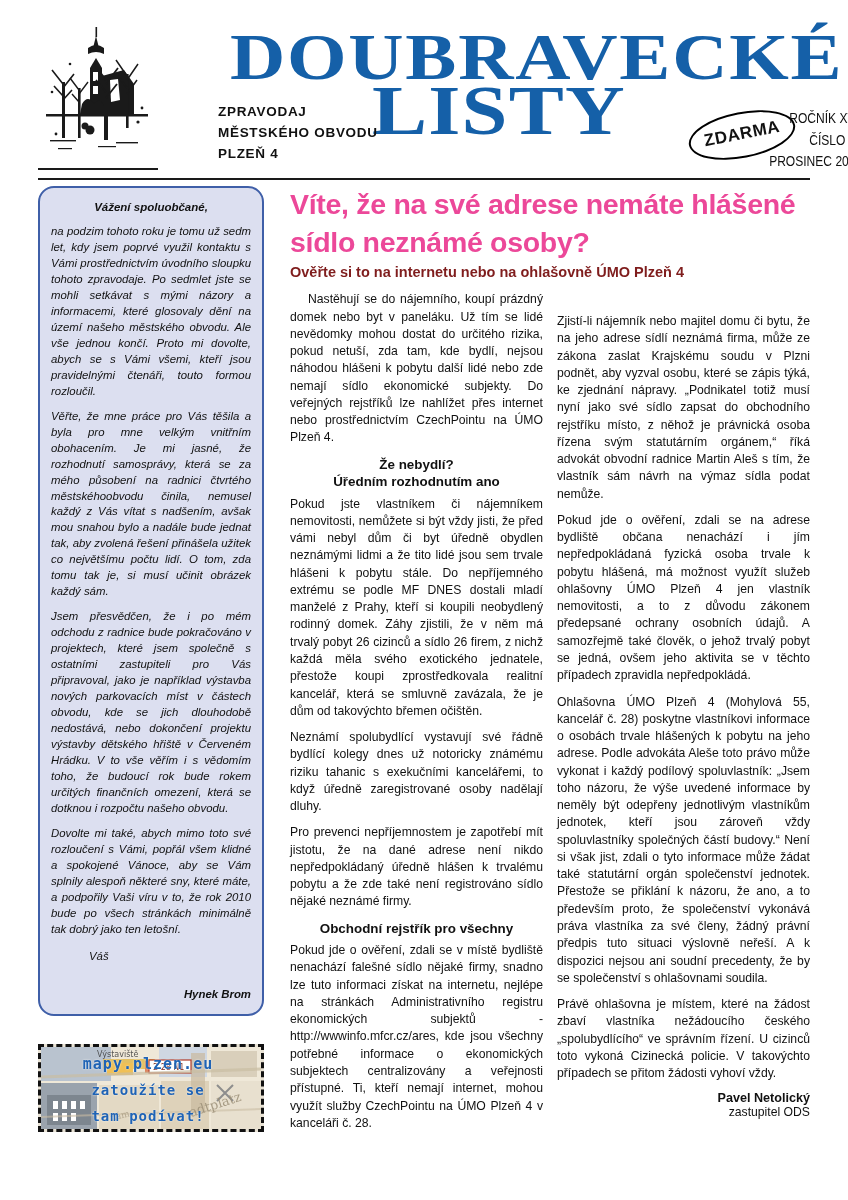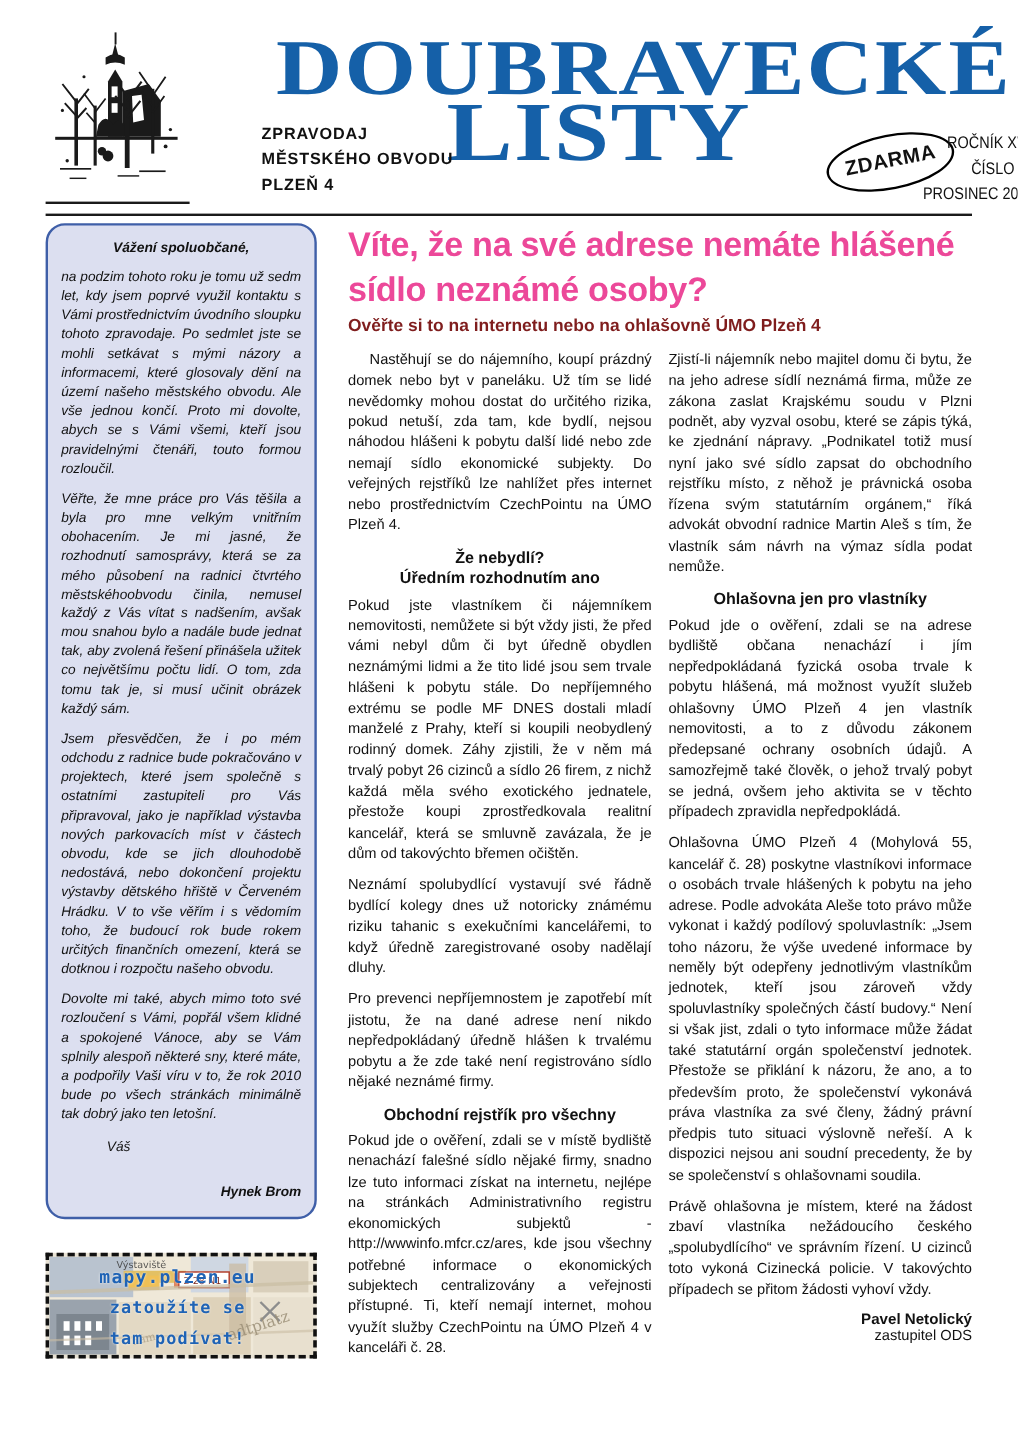--- a/index.html
+++ b/index.html
@@ -199,20 +199,21 @@
   }
   .subhead {
     font-size: 14.5px;
     font-weight: bold;
     line-height: 1.25;
     color: #7f1d1d;
     margin-bottom: 10px;
   }
   .article-cols {
     display: flex;
+    align-items: center;
   }
   .artcol { width: 253px; }
   .artgap { width: 14px; flex: none; }
   .artcol p {
     font-size: 12.2px;
     line-height: 1.415;
     text-align: justify;
     text-justify: inter-word;
     margin-bottom: 9px;
     hyphens: auto;
@@ -384,21 +385,20 @@
           <p>Neznámí spolubydlící vystavují své řádně bydlící kolegy dnes už notoricky známému riziku  tahanic s exekučními kancelářemi, to když úředně zaregistrované osoby nadělají dluhy.</p>
           <p>Pro prevenci nepříjemnostem je zapotřebí mít jistotu,  že na dané adrese není nikdo nepředpokládaný úředně hlášen k trvalému pobytu  a že zde také není registrováno sídlo nějaké neznámé firmy.</p>
           <h3>Obchodní rejstřík  pro všechny</h3>
           <p>Pokud jde o ověření, zdali se v místě bydliště  nenachází falešné sídlo nějaké firmy,  snadno lze tuto informaci získat na internetu,  nejlépe na stránkách Administrativního  registru ekonomických subjektů -  http://wwwinfo.mfcr.cz/ares,  kde jsou všechny potřebné informace  o ekonomických  subjektech centralizovány a veřejnosti přístupné. Ti,  kteří nemají internet, mohou využít  služby CzechPointu na ÚMO  Plzeň 4 v kanceláři č. 28.</p>
         </div>
 
         <div class="artgap"></div>
 
         <div class="artcol">
           <p>Zjistí-li  nájemník nebo majitel  domu či bytu,  že na jeho adrese sídlí  neznámá firma,  může ze zákona zaslat Krajskému soudu v Plzni  podnět, aby vyzval  osobu, které se zápis týká,  ke zjednání nápravy. „Podnikatel totiž  musí nyní jako své sídlo  zapsat do obchodního rejstříku  místo, z něhož je právnická  osoba řízena svým statutárním orgánem,“ říká  advokát obvodní  radnice  Martin  Aleš  s tím,  že vlastník  sám návrh na výmaz sídla podat nemůže.</p>
-          <h3>Ohlašovna jen pro vlastníky</h3>
           <p>Pokud jde o ověření, zdali  se na adrese bydliště  občana nenachází i jím nepředpokládaná fyzická  osoba trvale  k pobytu hlášená, má možnost využít  služeb ohlašovny ÚMO Plzeň 4 jen vlastník nemovitosti,  a to z důvodu zákonem předepsané ochrany  osobních  údajů. A  samozřejmě také člověk, o jehož trvalý  pobyt se jedná, ovšem jeho aktivita  se v těchto případech  zpravidla nepředpokládá.</p>
           <p>Ohlašovna ÚMO  Plzeň 4 (Mohylová  55, kancelář č. 28) poskytne vlastníkovi informace  o  osobách  trvale   hlášených k pobytu  na jeho adrese. Podle advokáta Aleše  toto  právo  může  vykonat  i  každý podílový  spoluvlastník: „Jsem toho názoru, že výše uvedené informace  by neměly být  odepřeny  jednotlivým  vlastníkům jednotek, kteří  jsou zároveň vždy spoluvlastníky  společných částí budovy.“  Není si však jist, zdali  o tyto  informace může žádat  také statutární  orgán společenství jednotek. Přestože se přiklání  k názoru, že ano, a to především proto, že společenství vykonává  práva vlastníka  za své členy,  žádný právní  předpis tuto situaci výslovně neřeší. A k dispozici  nejsou ani soudní precedenty, že by se společenství s ohlašovnami soudila.</p>
           <p>Právě ohlašovna je místem, které na žádost zbaví vlastníka  nežádoucího českého „spolubydlícího“  ve správním  řízení. U cizinců  toto  vykoná  Cizinecká  policie. V takovýchto případech se přitom  žádosti vyhoví vždy.</p>
           <div class="sign-name">Pavel Netolický</div>
           <div class="sign-role">zastupitel ODS</div>
         </div>
 
       </div>
     </div>
 

